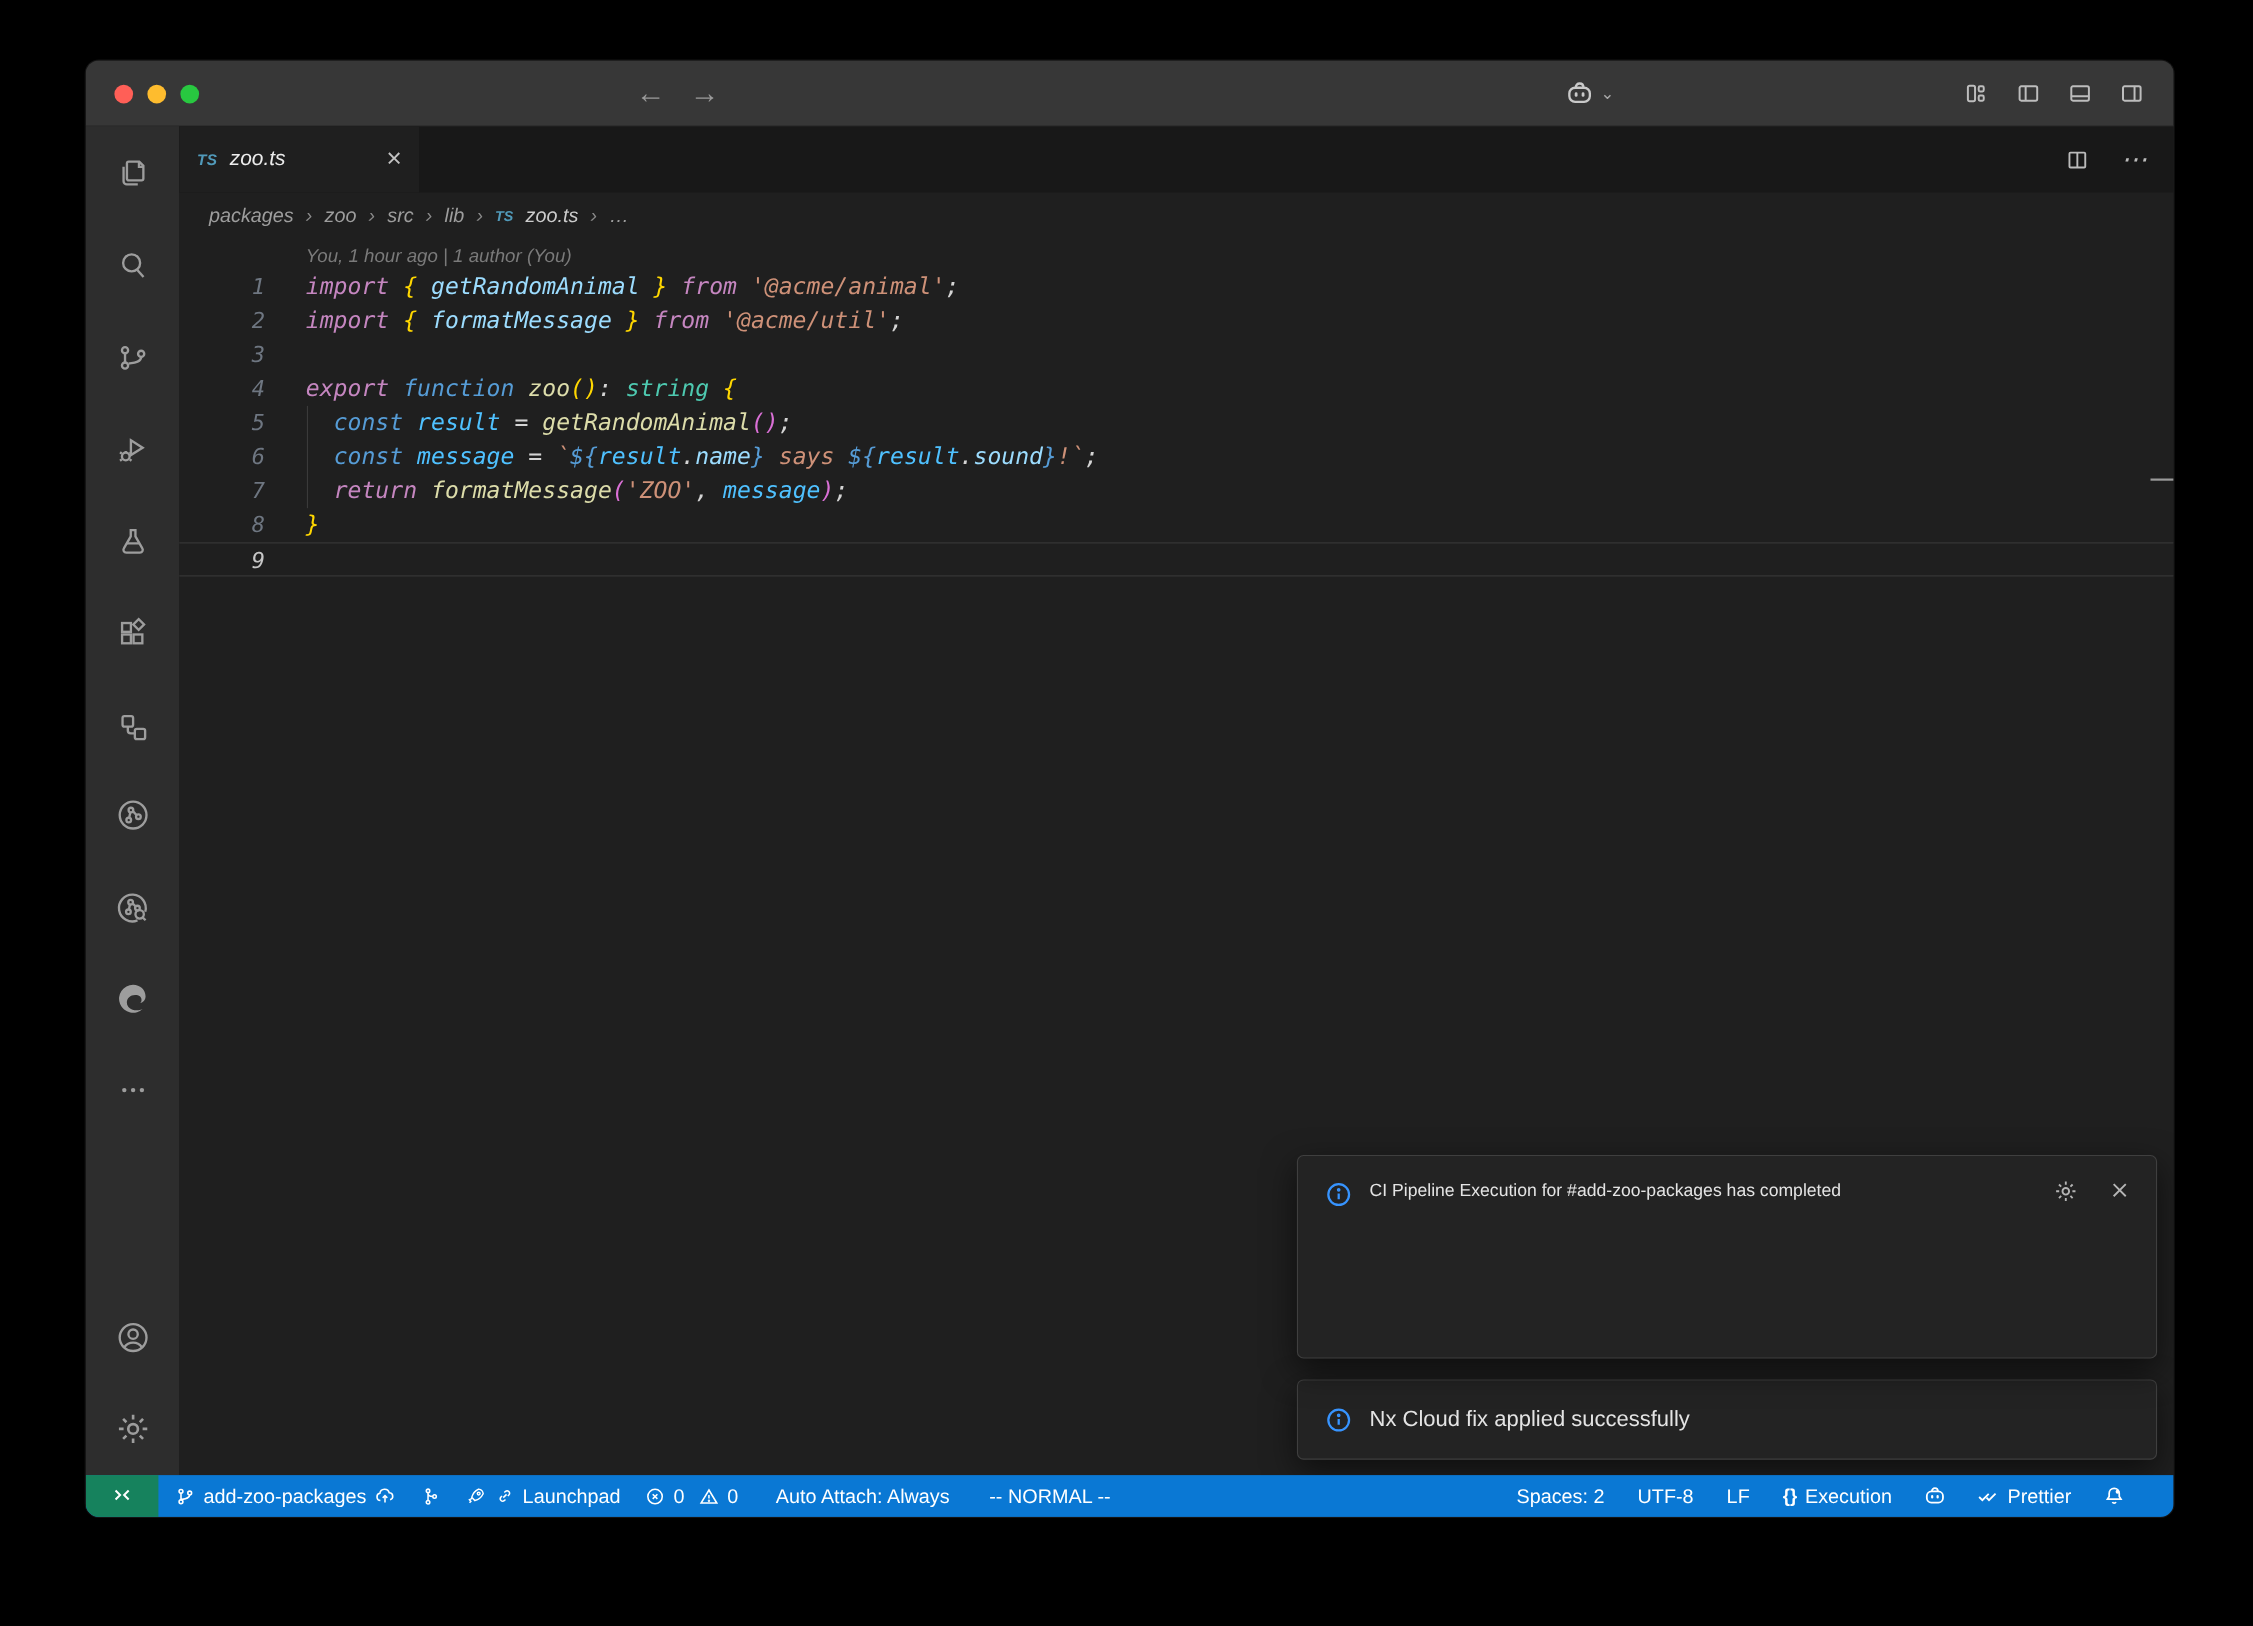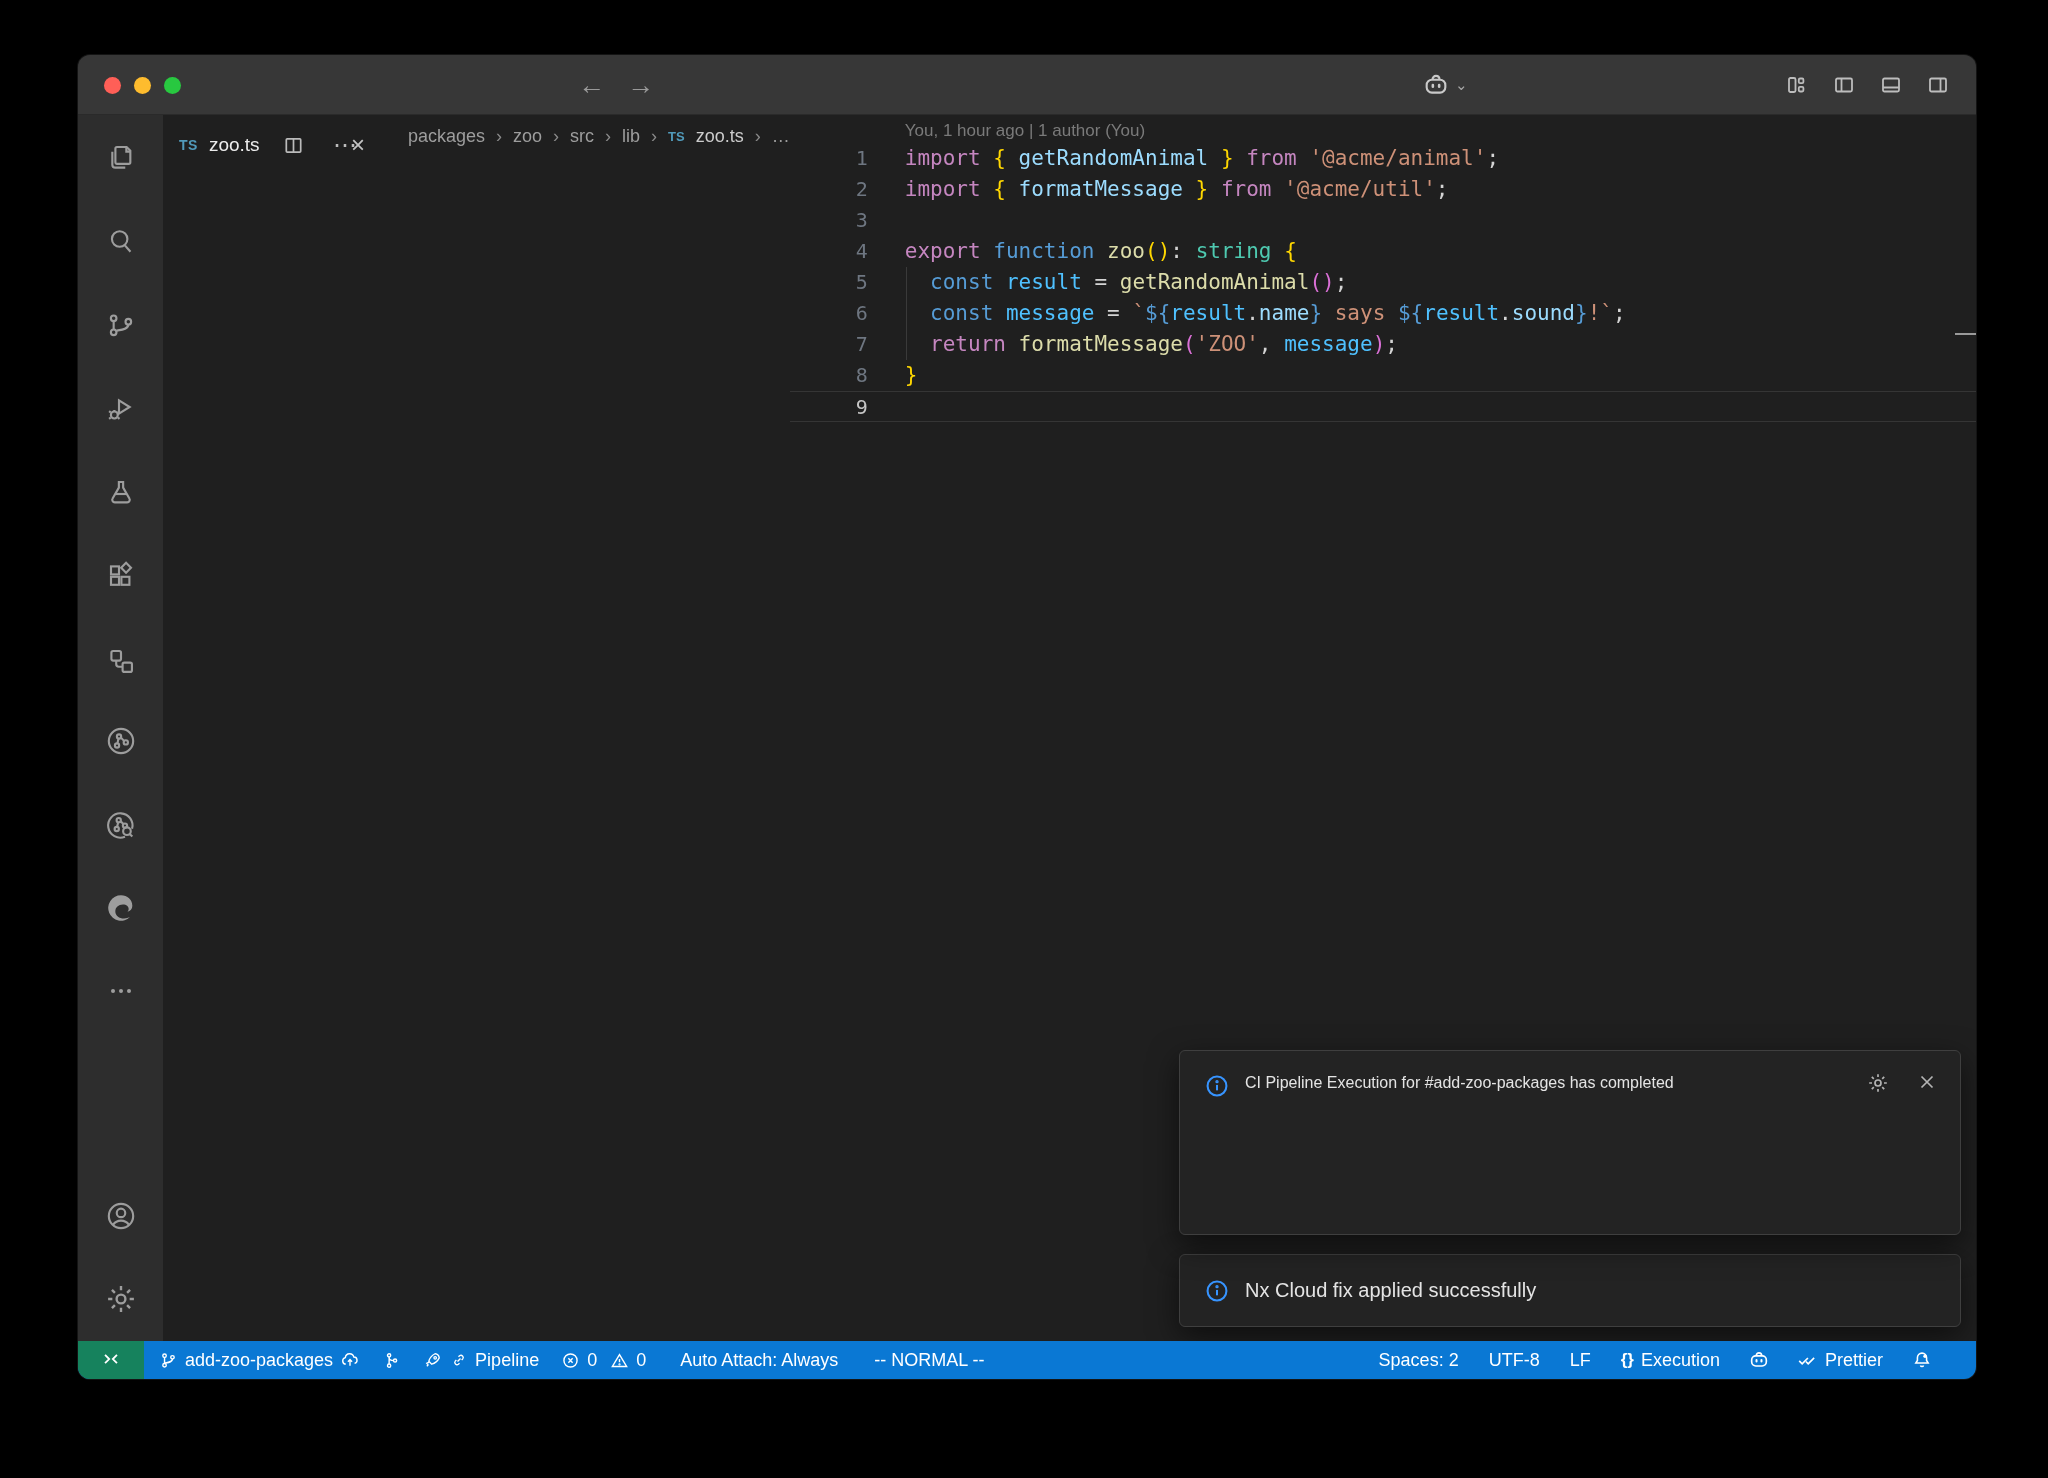--- a/index.html
+++ b/index.html
@@ -26,21 +26,21 @@
   .copilot-menu { position:absolute; left:1344px; top:0; height:60px; display:flex; align-items:center; gap:5px; color:#c9c9c9; }
   .copilot-menu .chev { font-size:15px; color:#a8a8a8; }
   .layout-icons { position:absolute; right:26px; top:0; height:60px; display:flex; align-items:center; gap:23px; color:#bdbdbd; }
 
   
   .main { flex:1; display:flex; min-height:0; }
   .activity-bar { width:85px; flex:0 0 auto; background:var(--activity_bar_bg,#2d2d2d); position:relative; color:#9d9d9d; }
   .act-icon { position:absolute; left:50%; transform:translateX(-50%); width:40px; height:40px;
     display:flex; align-items:center; justify-content:center; }
 
-  .editor-col { flex:1; display:flex; flex-direction:row; background:var(--editor_bg,#1f1f1f); min-width:0; position:relative; }
+  .editor-col { flex:1; display:flex; flex-direction:column; background:var(--editor_bg,#1f1f1f); min-width:0; position:relative;font-style:italic; }
   .tabbar { height:60px; flex:0 0 auto; background:var(--tab_strip_bg,#181818); display:flex; position:relative; }
   .tab { width:218px; background:var(--editor_bg,#1f1f1f); display:flex; align-items:center; padding:0 16px;
     gap:11px; color:#ececec; font-size:19px; }
   .ts-badge { color:#519ABA; font-weight:bold; font-size:14px; letter-spacing:.5px; }
   .tab-close { margin-left:auto; color:#c2c2c2; font-size:24px; line-height:1; }
   .tab-actions { position:absolute; right:22px; top:0; height:60px; display:flex; align-items:center; gap:28px; color:#bbbbbb; }
   .tab-actions .dots { font-size:24px; letter-spacing:2px; color:#bbbbbb; }
 
   .breadcrumb { height:42px; flex:0 0 auto; display:flex; align-items:center; padding-left:27px; gap:11px;
     color:#9d9d9d; font-size:18px;text-align:center; }
@@ -372,21 +372,21 @@
             <path d="M7.5 14.5 4.5 16l1.6 1.9L4.6 19.4"></path>
           </svg>
       </span>
       <span>
         <svg width="18" height="18" viewBox="0 0 24 24" fill="none" stroke="currentColor" stroke-width="1.8">
             <path d="m10 14 4-4"></path>
             <path d="M8.5 12 7 13.5a3 3 0 0 0 4.2 4.2l1.5-1.5"></path>
             <path d="M15.5 12 17 10.5a3 3 0 0 0-4.2-4.2l-1.5 1.5"></path>
           </svg>
       </span>
-      <span>Pipeline</span>
+      <span>Launchpad</span>
     </div>
     <div class="sb-item">
       <span>
         <svg width="19" height="19" viewBox="0 0 24 24" fill="none" stroke="currentColor" stroke-width="1.8">
             <circle cx="12" cy="12" r="8.3"></circle>
             <path d="m9.3 9.3 5.4 5.4M14.7 9.3l-5.4 5.4"></path>
           </svg>
       </span>
       <span>0</span>
       <span style="margin-left:6px">

